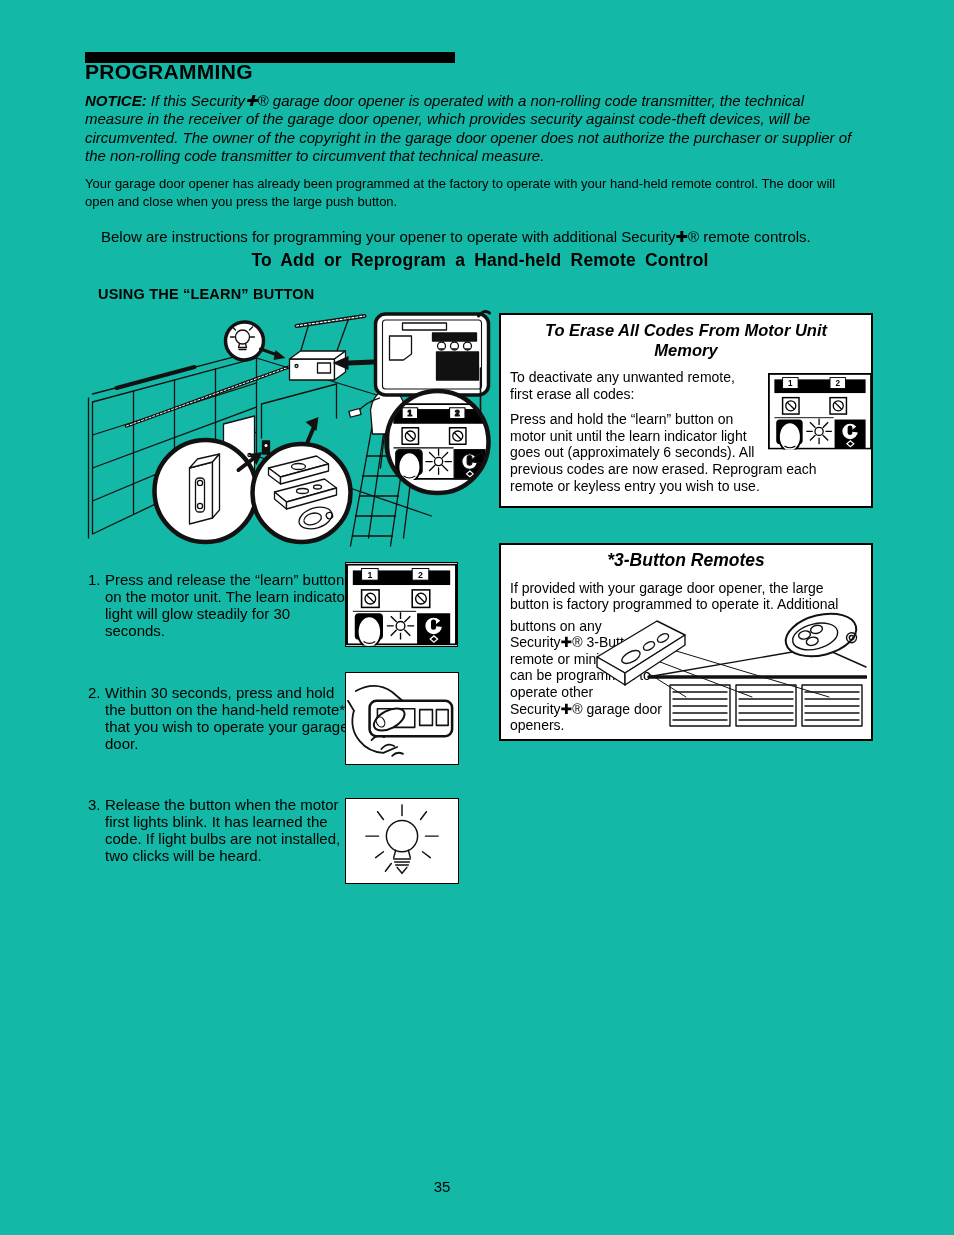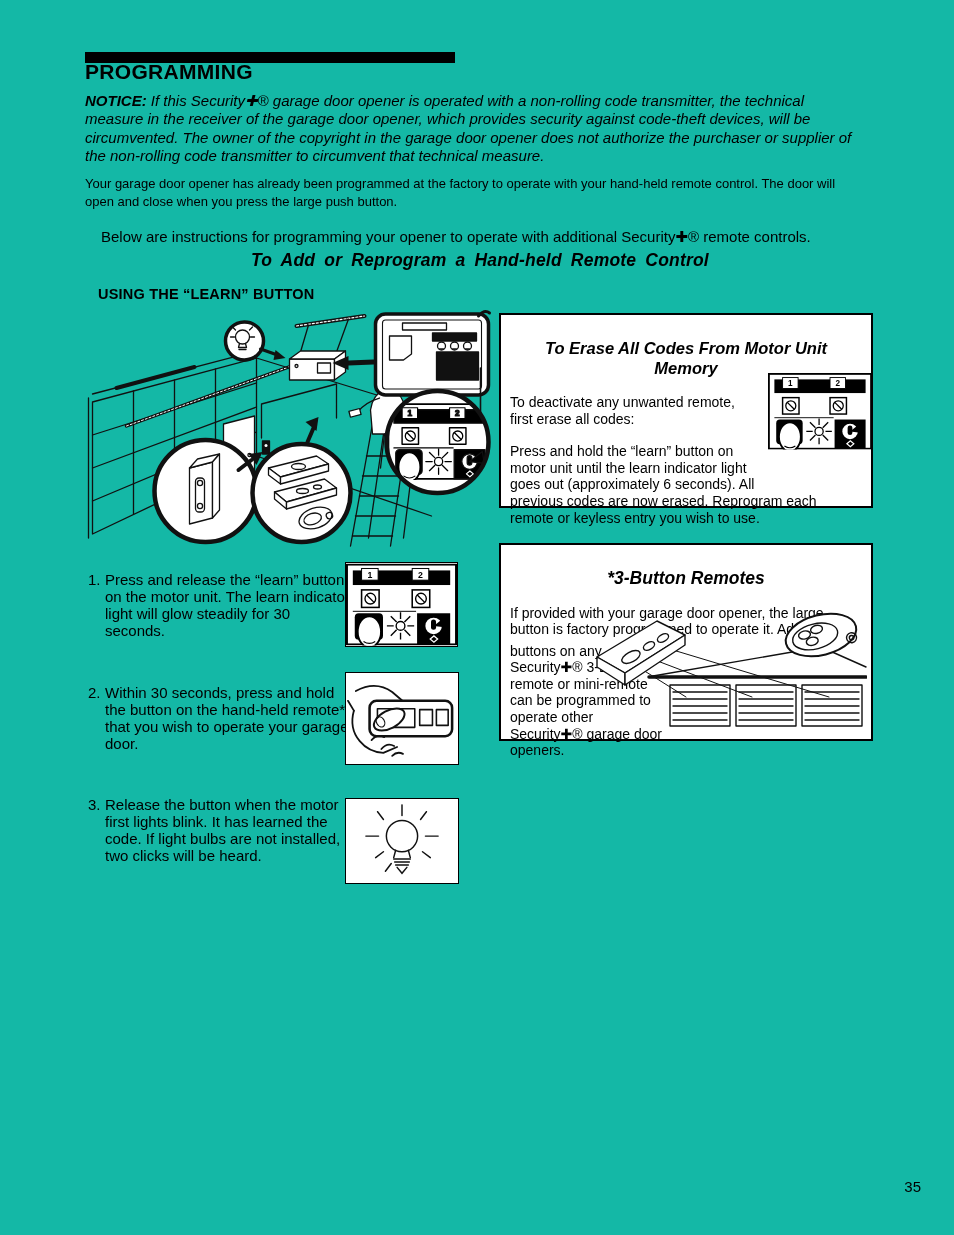--- a/index.html
+++ b/index.html
@@ -7,48 +7,48 @@
     position:relative;width:954px;height:1235px;background:#14b8a6;
     font-family:"Liberation Sans",sans-serif;color:#000;overflow:hidden;
     margin:0 auto;
   }
   .rule{position:absolute;left:85px;top:52px;width:370px;height:11px;background:#000;}
   .page-title{position:absolute;left:85px;top:60px;margin:0;font-size:21px;font-weight:bold;letter-spacing:.3px;}
   .notice{position:absolute;left:85px;top:92px;width:780px;margin:0;font-size:15px;font-style:italic;line-height:18.4px;}
   .notice .lbl{font-weight:bold;}
   .intro1{position:absolute;left:85px;top:175px;width:780px;margin:0;font-size:13px;line-height:18.4px;}
   .intro2{position:absolute;left:85px;top:212px;width:780px;margin:16px;font-size:15px;line-height:18.4px;}
-  .add-heading{position:absolute;left:85px;top:250px;width:790px;margin:0;text-align:center;font-size:17.5px;font-weight:bold;font-style:italic;word-spacing:4px;letter-spacing:.2px;}
+  .add-heading{position:absolute;left:85px;top:250px;width:790px;margin:0;text-align:center;font-size:17.5px;font-weight:bold;word-spacing:4px;letter-spacing:.2px;}
   .subhead{position:absolute;left:98px;top:286px;margin:0;font-size:14.5px;font-weight:bold;letter-spacing:.2px;}
   .scene{position:absolute;left:85px;top:306px;width:408px;height:248px;}
   .scene svg{width:100%;height:100%;}
 
-  .box{position:absolute;left:499px;width:374px;border:2px solid #000;background:#fff;box-sizing:border-box;padding:22px 9px;}
+  .box{position:absolute;left:499px;width:374px;border:2px solid #000;background:#fff;box-sizing:border-box;padding:4px 9px;}
   .erase-box{top:313px;height:195px;}
   .remotes-box{top:543px;height:198px;}
   .box-title{text-align:center;font-weight:bold;font-style:italic;font-size:16.5px;line-height:19.5px;margin:2px 8px 6px;}
   .remotes-box .box-title{font-size:17.5px;}
   .box-body{font-size:14px;line-height:16.6px;}
-  .box-body p{margin:16px 0 5px;}
+  .box-body p{margin:9px 0 5px;}
   .float-erase{float:right;width:106px;height:90px;margin:-2px -9px 0 4px;}
   .erase-fig{position:absolute;right:-1px;top:58px;width:104px;height:77px;}
   .float-remotes{float:right;width:198px;height:130px;}
   .remotes-fig{position:absolute;right:4px;bottom:6px;width:278px;height:128px;}
 
   .step{position:absolute;left:88px;width:262px;display:flex;font-size:15px;line-height:16.9px;}
   .step-num{width:17px;flex:none;}
   .step-text{flex:1;}
   .step1{top:572px;} .step2{top:685px;} .step3{top:797px;}
   .fig{position:absolute;border:1.6px solid #000;background:#fff;box-sizing:border-box;}
   .fig svg{width:100%;height:100%;display:block;}
   .fig1{left:345px;top:562px;width:113px;height:85px;}
   .fig2{left:345px;top:672px;width:114px;height:93px;}
   .fig3{left:345px;top:798px;width:114px;height:86px;}
 
-  .page-number{position:absolute;left:0;top:1178px;width:884px;text-align:right;font-size:15px;margin-left:37px;}
+  .page-number{position:absolute;left:0;top:1178px;width:884px;text-align:center;font-size:15px;}
   svg text{font-family:"Liberation Sans",sans-serif;fill:#000;}
   .hiddendefs{position:absolute;width:0;height:0;overflow:hidden;}
 </style>
 </head>
 <body>
 
 <div class="page">
 
   <svg class="hiddendefs" aria-hidden="true">
     <defs>

